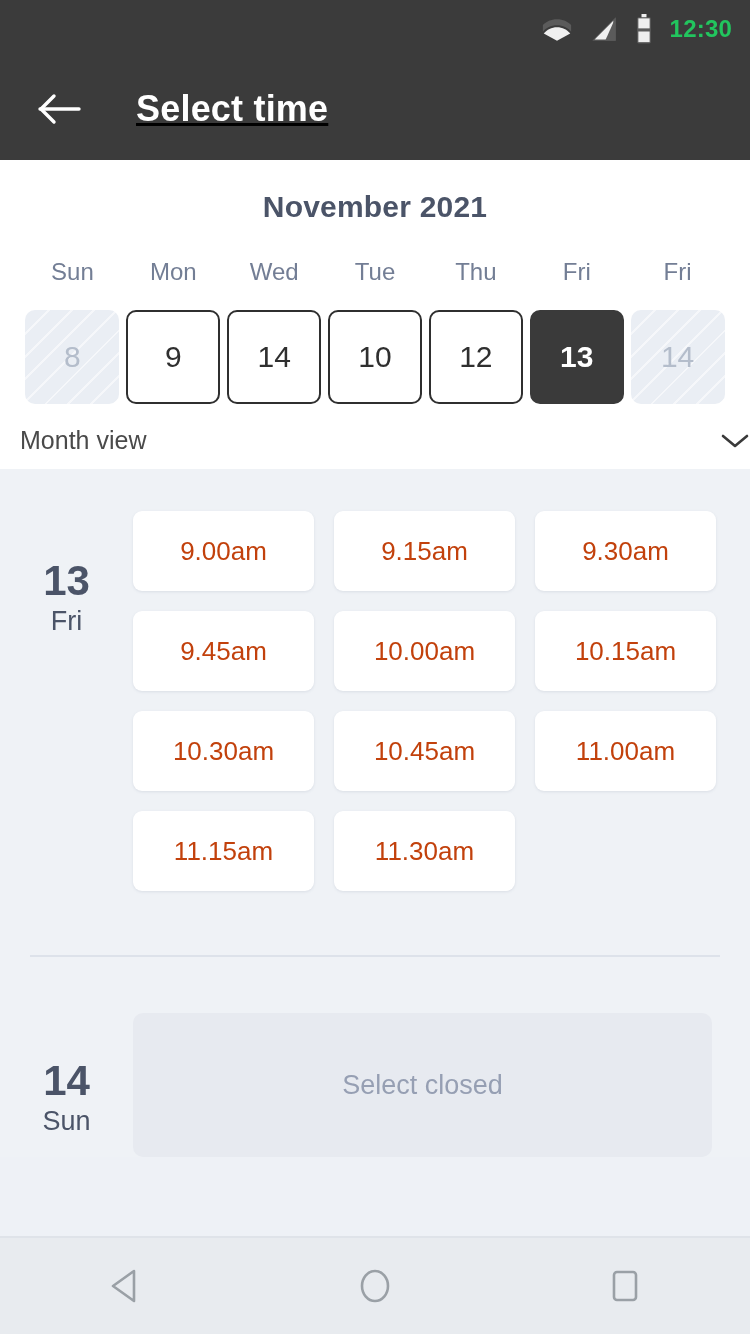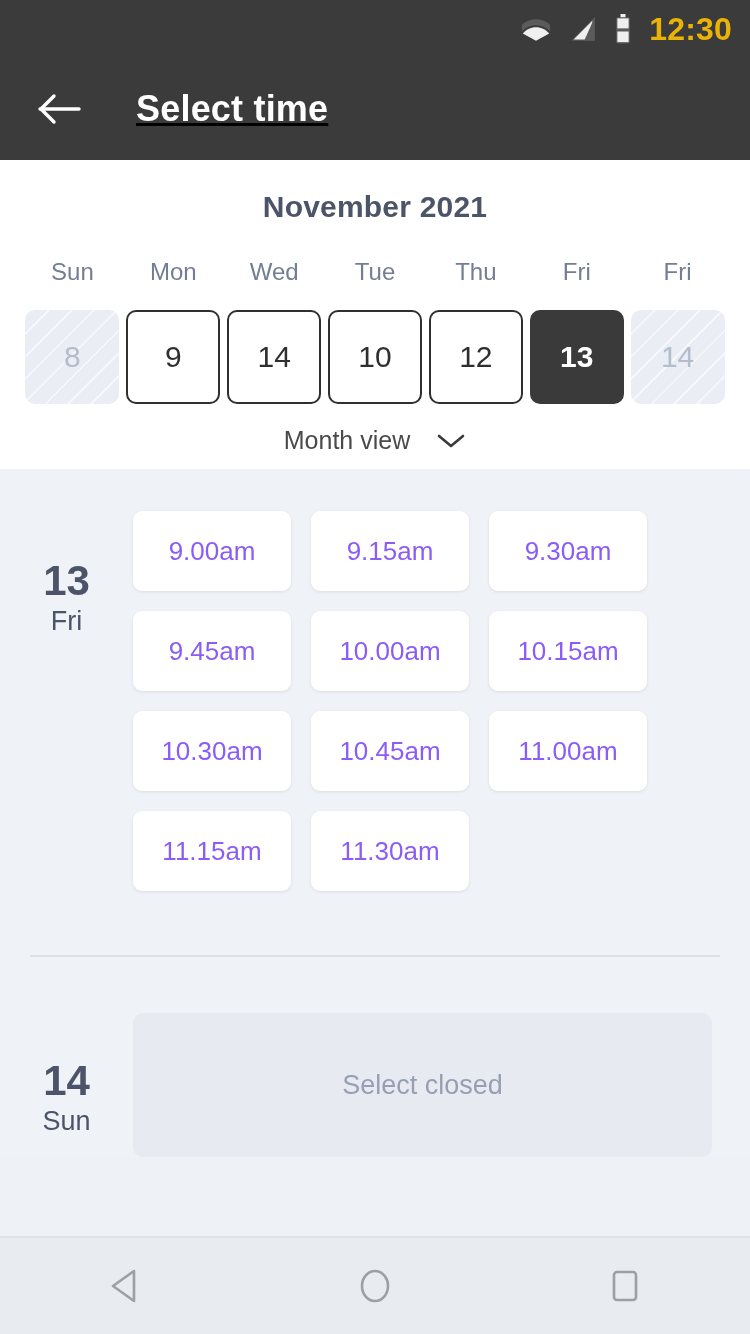--- a/index.html
+++ b/index.html
@@ -24,22 +24,22 @@
     justify-content: flex-end;
     padding-right: 18px;
     box-sizing: border-box;
   }
   .status-icons {
     display: flex;
     align-items: center;
     gap: 18px;
   }
   .status-clock {
-    color: #eab308;
-    font-size: 32px;
+    color: #22c55e;
+    font-size: 24px;
     font-weight: bold;
     letter-spacing: 0.2px;
     margin-left: 18px;
   }
   .ic-wifi { width: 30px; height: 26px; display: block; }
   .ic-signal { width: 28px; height: 28px; display: block; }
   .ic-battery { width: 16px; height: 30px; display: block; }
 
   
   .app-bar {
@@ -128,24 +128,25 @@
       135deg,
       rgba(255,255,255,0.55) 0px,
       rgba(255,255,255,0.55) 2px,
       rgba(0,0,0,0) 2px,
       rgba(0,0,0,0) 16px);
     color: #b4bdcb;
   }
   .cal-toggle-row {
     display: flex;
     align-items: center;
-    justify-content: center;
+    justify-content: space-between;
     margin-top: 22px;
     gap: 26px;
     cursor: pointer;
+    padding-left: 20px;
   }
   .cal-toggle-label {
     color: #4a4a4a;
     font-size: 25px;
   }
   .chev { display:block; }
 
   
   .slots-area {
     background: #eff2f6;
@@ -175,28 +176,28 @@
     font-size: 27px;
     line-height: 1.35;
   }
   .slot-grid {
     flex: 1 1 auto;
     display: flex;
     flex-wrap: wrap;
     gap: 20px 20px;
   }
   .slot {
-    width: 158px;
+    width: 181px;
     height: 80px;
     background: #ffffff;
     border-radius: 9px;
     display: flex;
     align-items: center;
     justify-content: center;
-    color: #8b5cf6;
+    color: #c2410c;
     font-size: 26px;
     box-shadow: 0 1px 3px rgba(80,95,120,0.13);
     box-sizing: border-box;
     cursor: pointer;
   }
 
   .divider {
     height: 2px;
     background: #dde2ea;
     margin: 64px 30px 0 30px;

